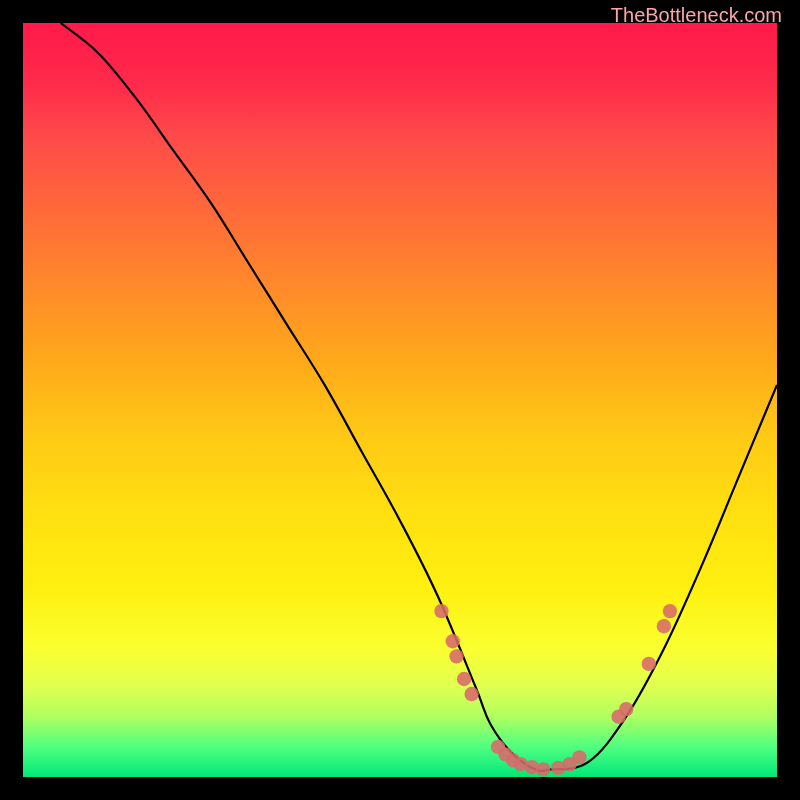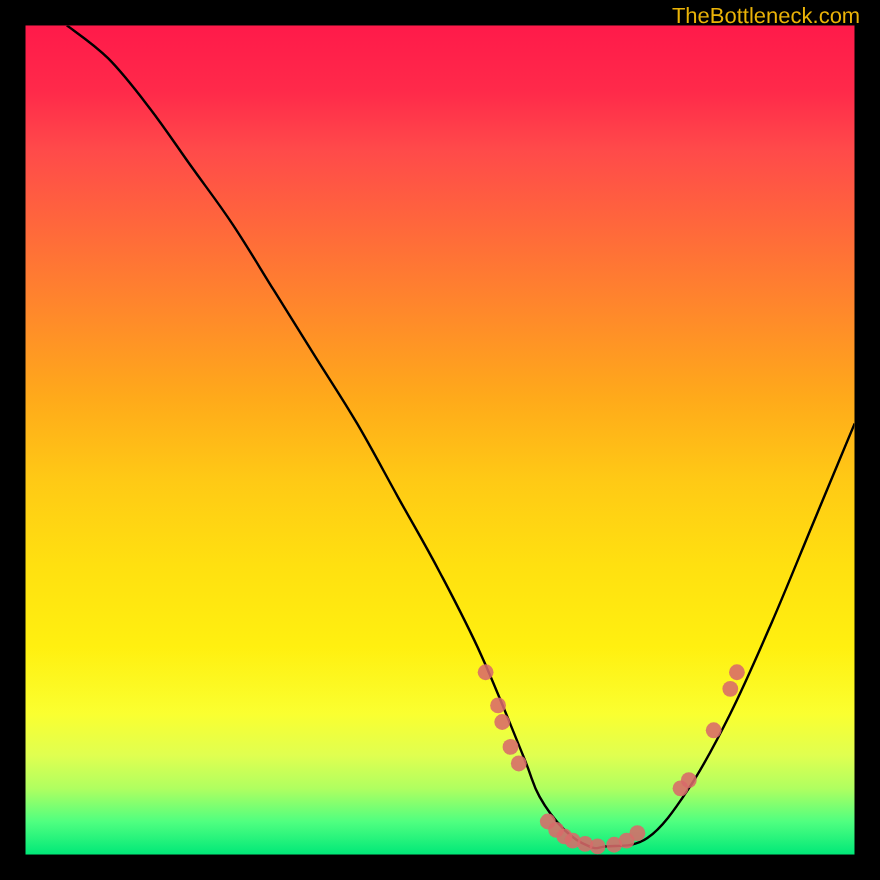--- a/index.html
+++ b/index.html
@@ -7,21 +7,21 @@
     width: 800px;
     height: 800px;
     background: #000;
     position: relative;
     font-family: Arial, sans-serif;
   }
   .watermark {
     position: absolute;
     top: 4px;
     right: 18px;
-    color: #eab308;
+    color: #fca5a5;
     font-size: 20px;
     font-weight: 500;
     z-index: 10;
   }
   .plot-area {
     position: absolute;
     left: 23px;
     top: 23px;
     width: 754px;
     height: 754px;

